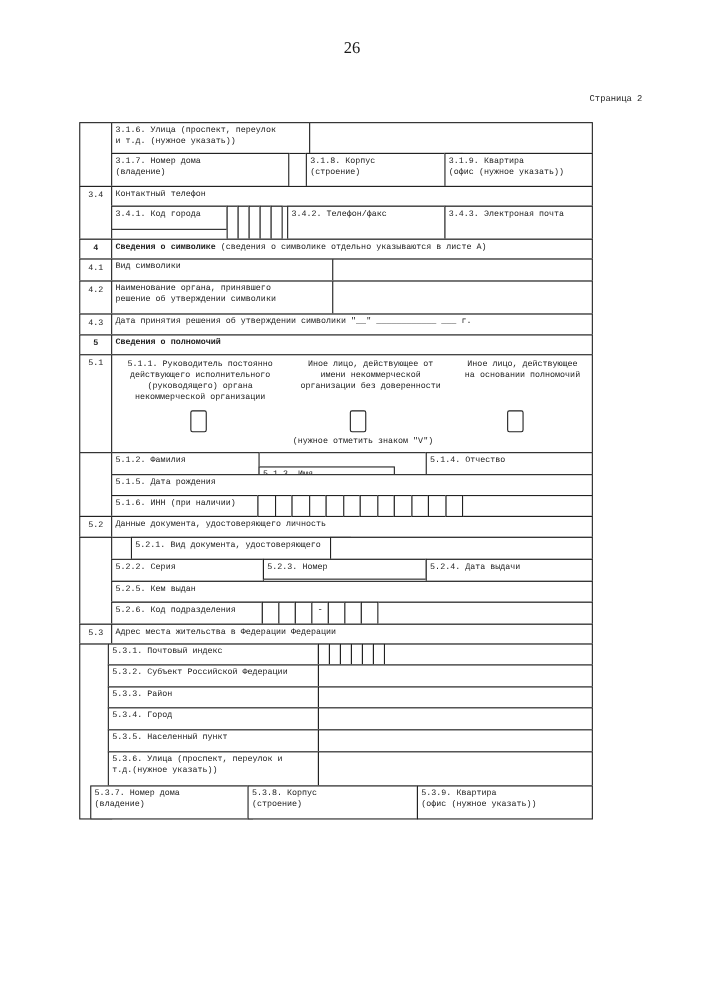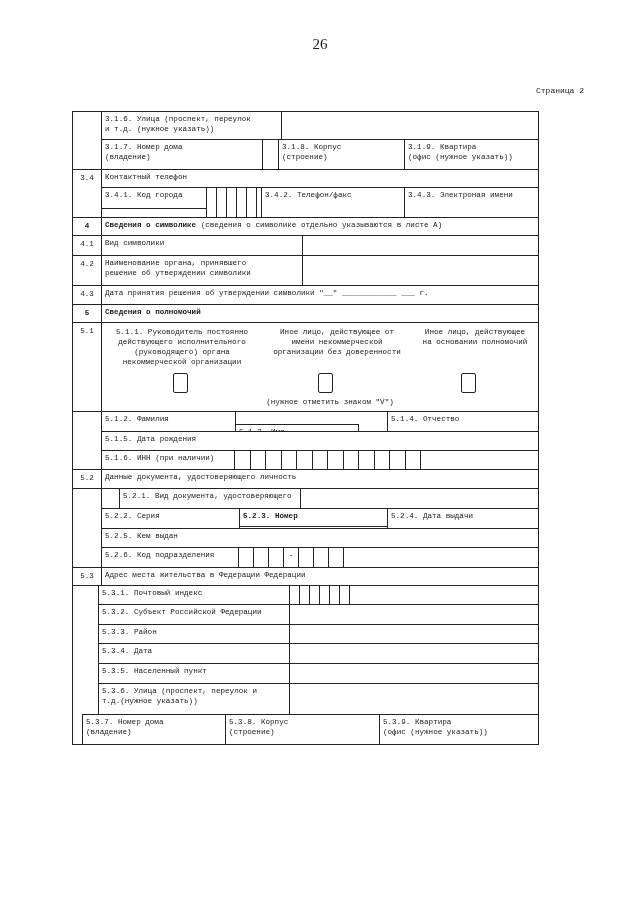--- a/index.html
+++ b/index.html
@@ -36,21 +36,21 @@
 
 <div class="b num" style="left:72px;top:169px;width:30px;height:49px;">3.4</div>
 <div class="b" style="left:101px;top:169px;width:438px;height:19px;">Контактный телефон</div>
 <div class="b" style="left:101px;top:187px;width:106px;height:22px;">3.4.1. Код города</div>
 <div class="cell" style="left:206px;top:187px;width:11px;height:31px;"></div>
 <div class="cell" style="left:216px;top:187px;width:11px;height:31px;"></div>
 <div class="cell" style="left:226px;top:187px;width:11px;height:31px;"></div>
 <div class="cell" style="left:236px;top:187px;width:11px;height:31px;"></div>
 <div class="cell" style="left:246px;top:187px;width:11px;height:31px;"></div>
 <div class="b" style="left:261px;top:187px;width:144px;height:31px;">3.4.2. Телефон/факс</div>
-<div class="b" style="left:404px;top:187px;width:135px;height:31px;">3.4.3. Электроная имени</div>
+<div class="b" style="left:404px;top:187px;width:135px;height:31px;">3.4.3. Электроная почта</div>
 
 <div class="b num bold" style="left:72px;top:217px;width:30px;height:19px;">4</div>
 <div class="b" style="left:101px;top:217px;width:438px;height:19px;"><span class="bold">Сведения о символике</span><span> (сведения о символике отдельно указываются в листе А)</span></div>
 
 <div class="b num" style="left:72px;top:235px;width:30px;height:21px;">4.1</div>
 <div class="b" style="left:101px;top:235px;width:202px;height:21px;">Вид символики</div>
 <div class="cell" style="left:302px;top:235px;width:237px;height:21px;"></div>
 
 <div class="b num" style="left:72px;top:255px;width:30px;height:31px;">4.2</div>
 <div class="b" style="left:101px;top:255px;width:202px;height:31px;">Наименование органа, принявшего
@@ -100,21 +100,21 @@
     <div class="cell" style="left: 404.5px; top: 450px; width: 16.5px; height: 20px; z-index: 2;"></div>
   </div>
 <div class="cell" style="left:234px;top:450px;width:305px;height:20px;z-index:0;"></div>
 
 <div class="b num" style="left:72px;top:469px;width:30px;height:20px;">5.2</div>
 <div class="b" style="left:101px;top:469px;width:438px;height:20px;">Данные документа, удостоверяющего личность</div>
 <div class="b" style="left:72px;top:488px;width:30px;height:80px;"></div>
 <div class="b" style="left:101px;top:488px;width:200px;height:21px;margin-left:18px;">5.2.1. Вид документа, удостоверяющего</div>
 <div class="cell" style="left:300px;top:488px;width:239px;height:21px;"></div>
 <div class="b" style="left:101px;top:508px;width:139px;height:21px;">5.2.2. Серия</div>
-<div class="b" style="left:239px;top:508px;width:149px;height:19px;font-weight:bold;">5.2.3. Номер</div>
+<div class="b" style="left:239px;top:508px;width:149px;height:19px;">5.2.3. Номер</div>
 <div class="b" style="left:387px;top:508px;width:152px;height:21px;">5.2.4. Дата выдачи</div>
 <div class="b" style="left:101px;top:528px;width:438px;height:20px;">5.2.5. Кем выдан</div>
 <div class="cell" style="left:101px;top:547px;width:438px;height:21px;"></div>
 <div class="b" style="left:101px;top:547px;width:138px;height:21px;">5.2.6. Код подразделения</div>
 <div class="cell" style="left:238px;top:547px;width:16px;height:21px;"></div>
 <div class="cell" style="left:253px;top:547px;width:16px;height:21px;"></div>
 <div class="cell" style="left:268px;top:547px;width:16px;height:21px;"></div>
 <div class="cell dash" style="left:283px;top:547px;width:16px;height:21px;">-</div>
 <div class="cell" style="left:298px;top:547px;width:16px;height:21px;"></div>
 <div class="cell" style="left:313px;top:547px;width:16px;height:21px;"></div>
@@ -130,21 +130,21 @@
 <div class="cell" style="left:299px;top:585px;width:11px;height:20px;"></div>
 <div class="cell" style="left:309px;top:585px;width:11px;height:20px;"></div>
 <div class="cell" style="left:319px;top:585px;width:11px;height:20px;"></div>
 <div class="cell" style="left:329px;top:585px;width:11px;height:20px;"></div>
 <div class="cell" style="left:339px;top:585px;width:11px;height:20px;"></div>
 
 <div class="b" style="left:98px;top:604px;width:192px;height:21px;">5.3.2. Субъект Российской Федерации</div>
 <div class="cell" style="left:289px;top:604px;width:250px;height:21px;"></div>
 <div class="b" style="left:98px;top:624px;width:192px;height:20px;">5.3.3. Район</div>
 <div class="cell" style="left:289px;top:624px;width:250px;height:20px;"></div>
-<div class="b" style="left:98px;top:643px;width:192px;height:21px;">5.3.4. Дата</div>
+<div class="b" style="left:98px;top:643px;width:192px;height:21px;">5.3.4. Город</div>
 <div class="cell" style="left:289px;top:643px;width:250px;height:21px;"></div>
 <div class="b" style="left:98px;top:663px;width:192px;height:21px;">5.3.5. Населенный пункт</div>
 <div class="cell" style="left:289px;top:663px;width:250px;height:21px;"></div>
 <div class="b" style="left:98px;top:683px;width:192px;height:32px;">5.3.6. Улица (проспект, переулок и
 т.д.(нужное указать))</div>
 <div class="cell" style="left:289px;top:683px;width:250px;height:32px;"></div>
 <div class="b" style="left:82px;top:714px;width:148px;height:31px;">5.3.7. Номер дома
 (владение)</div>
 <div class="b" style="left:225px;top:714px;width:155px;height:31px;">5.3.8. Корпус
 (строение)</div>

